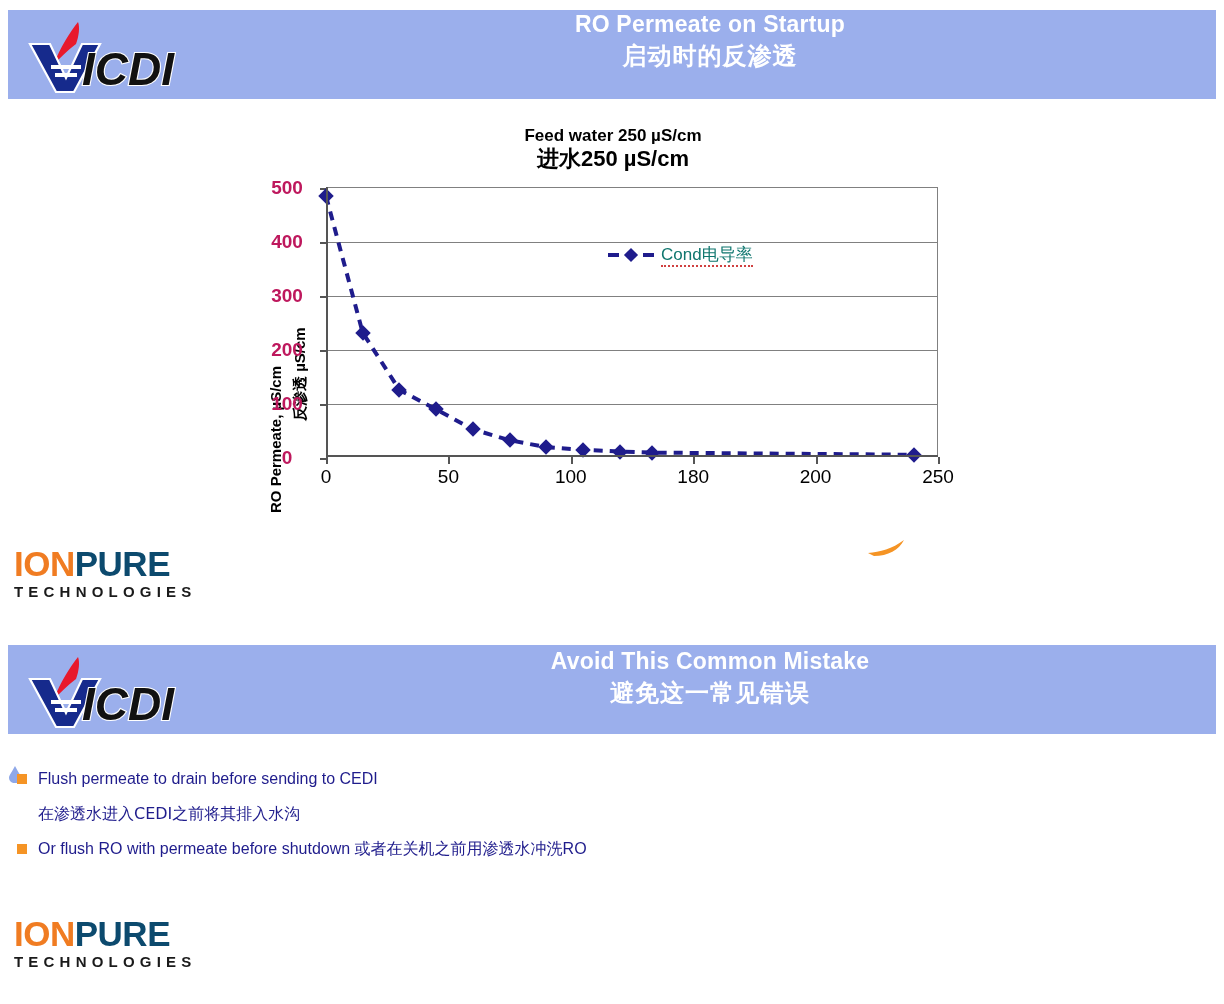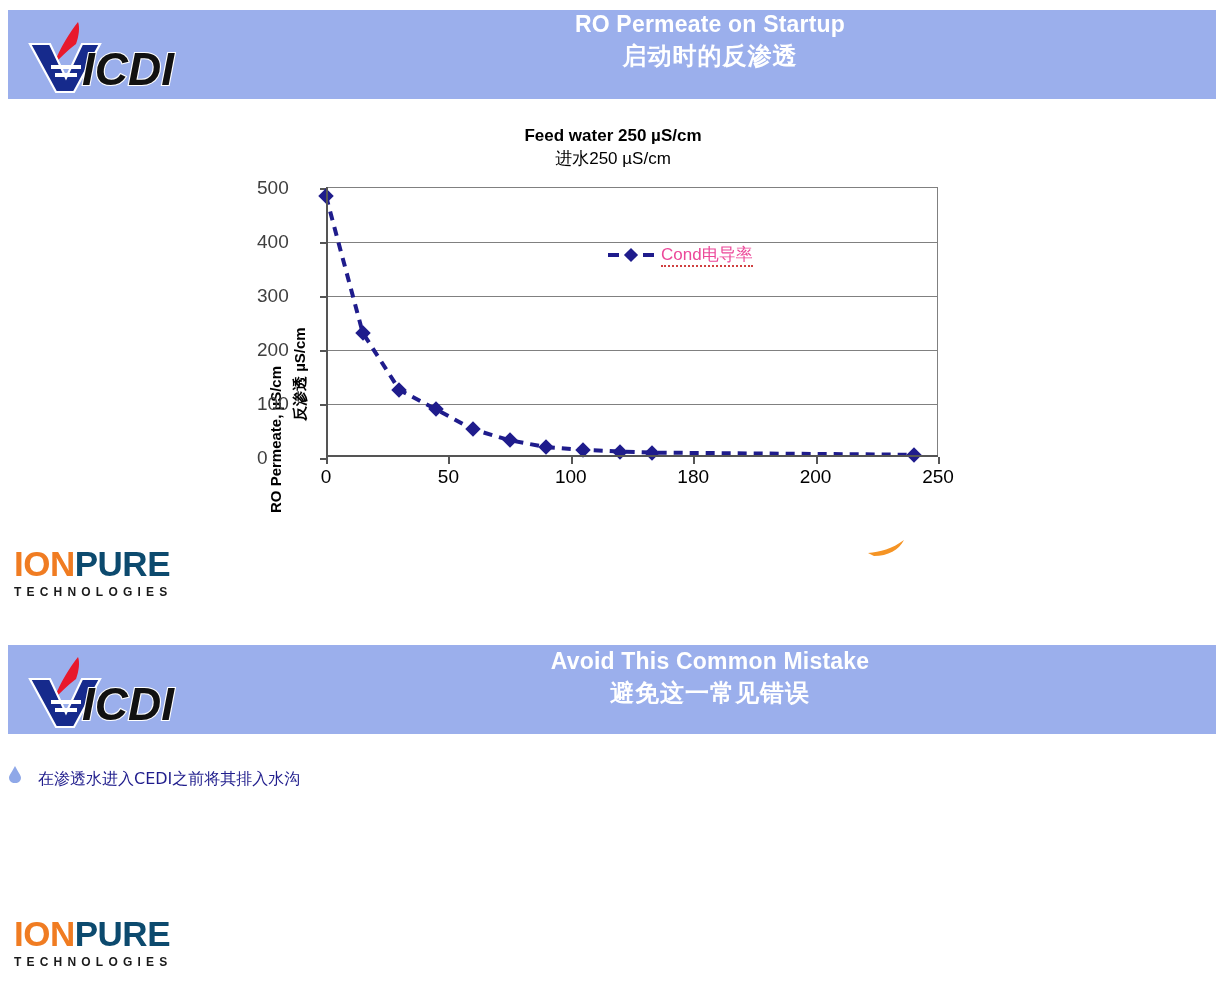--- a/index.html
+++ b/index.html
@@ -78,21 +78,21 @@
   .ionpure .ip-main {
     font-size: 35px;
     font-weight: bold;
     letter-spacing: -0.5px;
     line-height: 38px;
     white-space: nowrap;
   }
   .ip-ion { color: #F07C22; }
   .ip-pure { color: #0c4a6e; }
   .ionpure .ip-sub {
-    font-size: 12px;
+    font-size: 15px;
     font-weight: bold;
     color: #1a1a1a;
     letter-spacing: 5.2px;
     line-height: 18px;
     white-space: nowrap;
   }
 
   
   #chart-block {
     position: absolute;
@@ -109,22 +109,22 @@
     text-align: center;
   }
   .chart-title .ct-en {
     font-size: 17px;
     font-weight: bold;
     color: #000;
     line-height: 22px;
     white-space: nowrap;
   }
   .chart-title .ct-zh {
-    font-size: 17px;
-    font-weight: normal;
+    font-size: 22px;
+    font-weight: bold;
     color: #000;
     line-height: 23px;
     white-space: nowrap;
   }
 
   .yaxis-titles {
     position: absolute;
     left: 2px;
     top: 18px;
     height: 370px;
@@ -175,25 +175,26 @@
   .axis-x-line {
     position: absolute;
     left: 0; bottom: 0;
     width: 612px; height: 0;
     border-top: 2px solid #555;
   }
   .ytick-label {
     position: absolute;
     right: 620px;
     width: 60px;
-    text-align: left;
+    text-align: center;
     font-size: 19px;
-    color: #404040;
+    color: #be185d;
     transform: translateY(-50%);
     white-space: nowrap;
+    font-weight: bold;
   }
   .ytick-mark {
     position: absolute;
     left: -6px;
     width: 6px;
     height: 0;
     border-top: 2px solid #555;
   }
   .xtick-mark {
     position: absolute;
@@ -248,21 +249,21 @@
   }
   .legend-diamond {
     display: inline-block;
     width: 10px; height: 10px;
     background: #1F1C8C;
     transform: rotate(45deg);
     margin: 0 3px;
   }
   .legend-text {
     font-size: 17px;
-    color: #ec4899;
+    color: #0f766e;
     margin-left: 3px;
     white-space: nowrap;
     position: relative;
     text-align: right;
   }
   .legend-text .sp {
     border-bottom: 2px dotted #d04040;
     padding-bottom: 1px;
   }
   .swoosh {
@@ -439,21 +440,23 @@
 
     <div class="header-titles">
       <div class="title-en">Avoid This Common Mistake</div>
       <div class="title-zh">避免这一常见错误</div>
     </div>
 
     <div class="bullets" id="bullet-list">
         <div class="b-l1"><span class="drop"><svg viewBox="0 0 12 17" width="12" height="17">
               <path d="M6 0 C9 6 12 9 12 12 A6 5.2 0 0 1 0 12 C0 9 3 6 6 0 Z" fill="#8FA8E8"></path>
             </svg></span></div>
+        <div class="b-l2"><span class="sq"></span><span>Flush permeate to drain before sending to CEDI</span></div>
         <div class="b-l3"><span>在渗透水进入CEDI之前将其排入水沟</span></div>
+        <div class="b-l2"><span class="sq"></span><span>Or flush RO with permeate before shutdown 或者在关机之前用渗透水冲洗RO</span></div>
       </div>
 
     <div class="ionpure">
       <div class="ip-main"><span class="ip-ion">ION</span><span class="ip-pure">PURE</span></div>
       <div class="ip-sub">TECHNOLOGIES</div>
     </div>
   </div>
 </div>
 
 </body></html>

